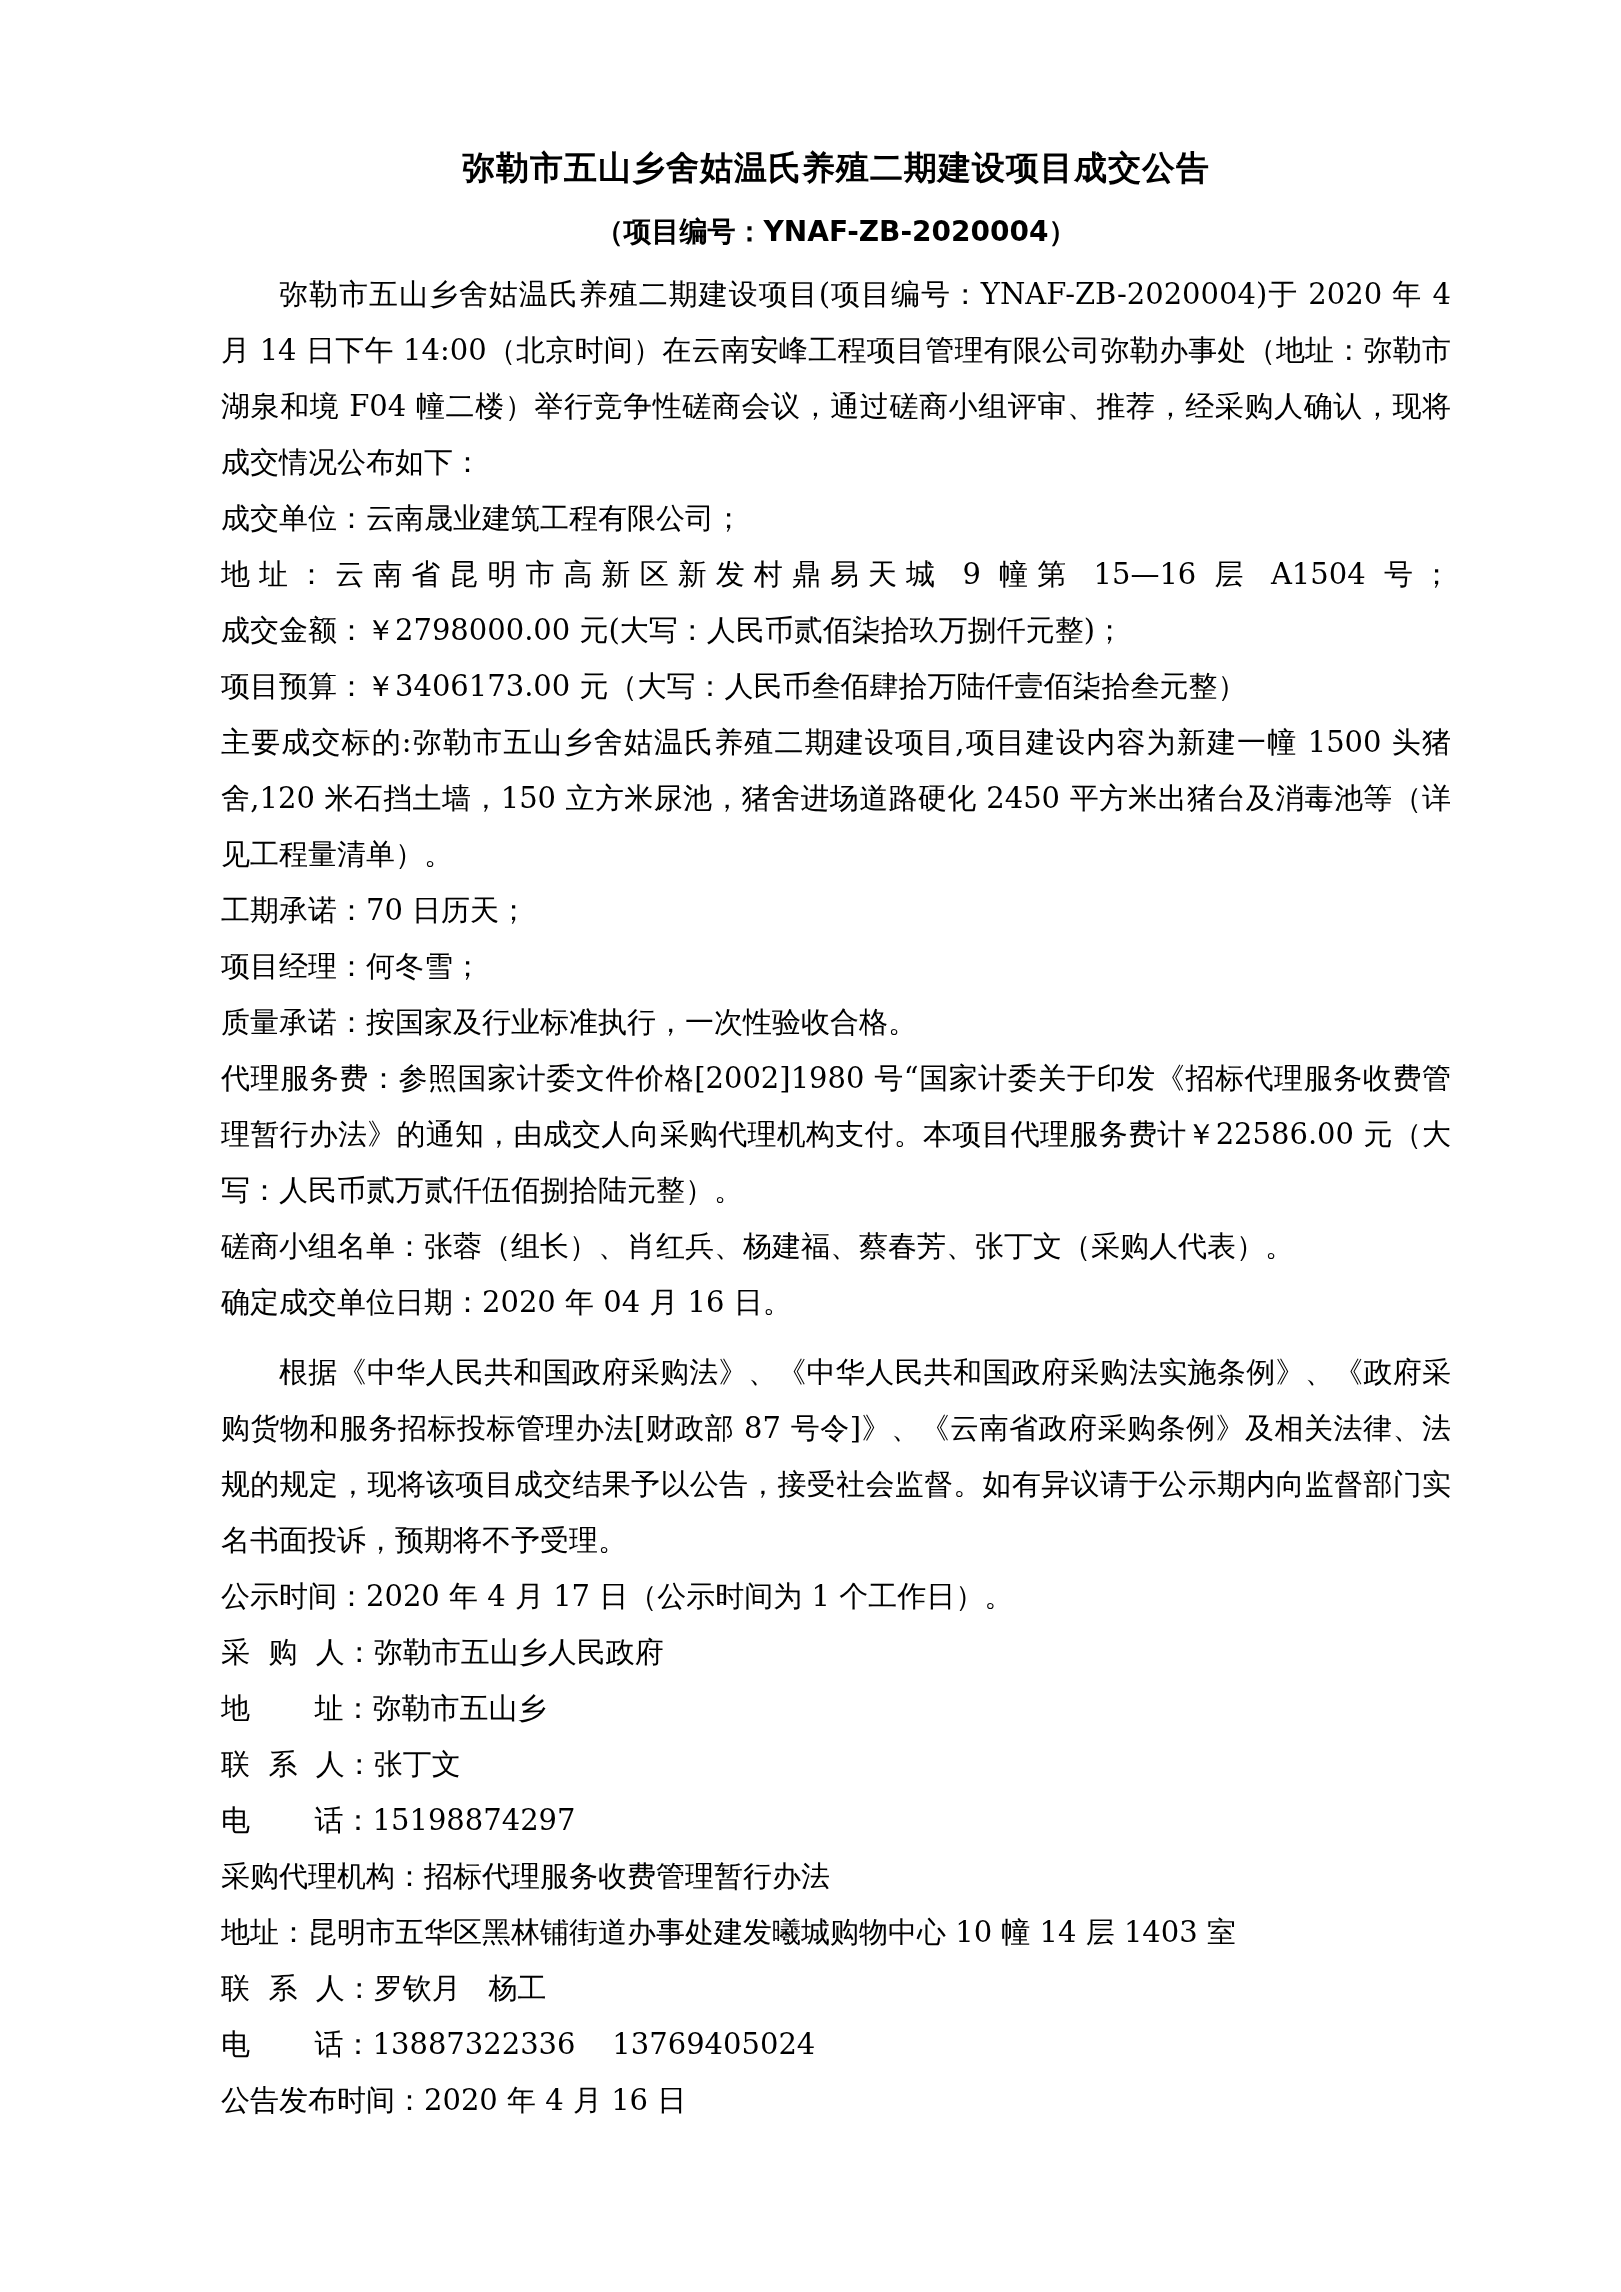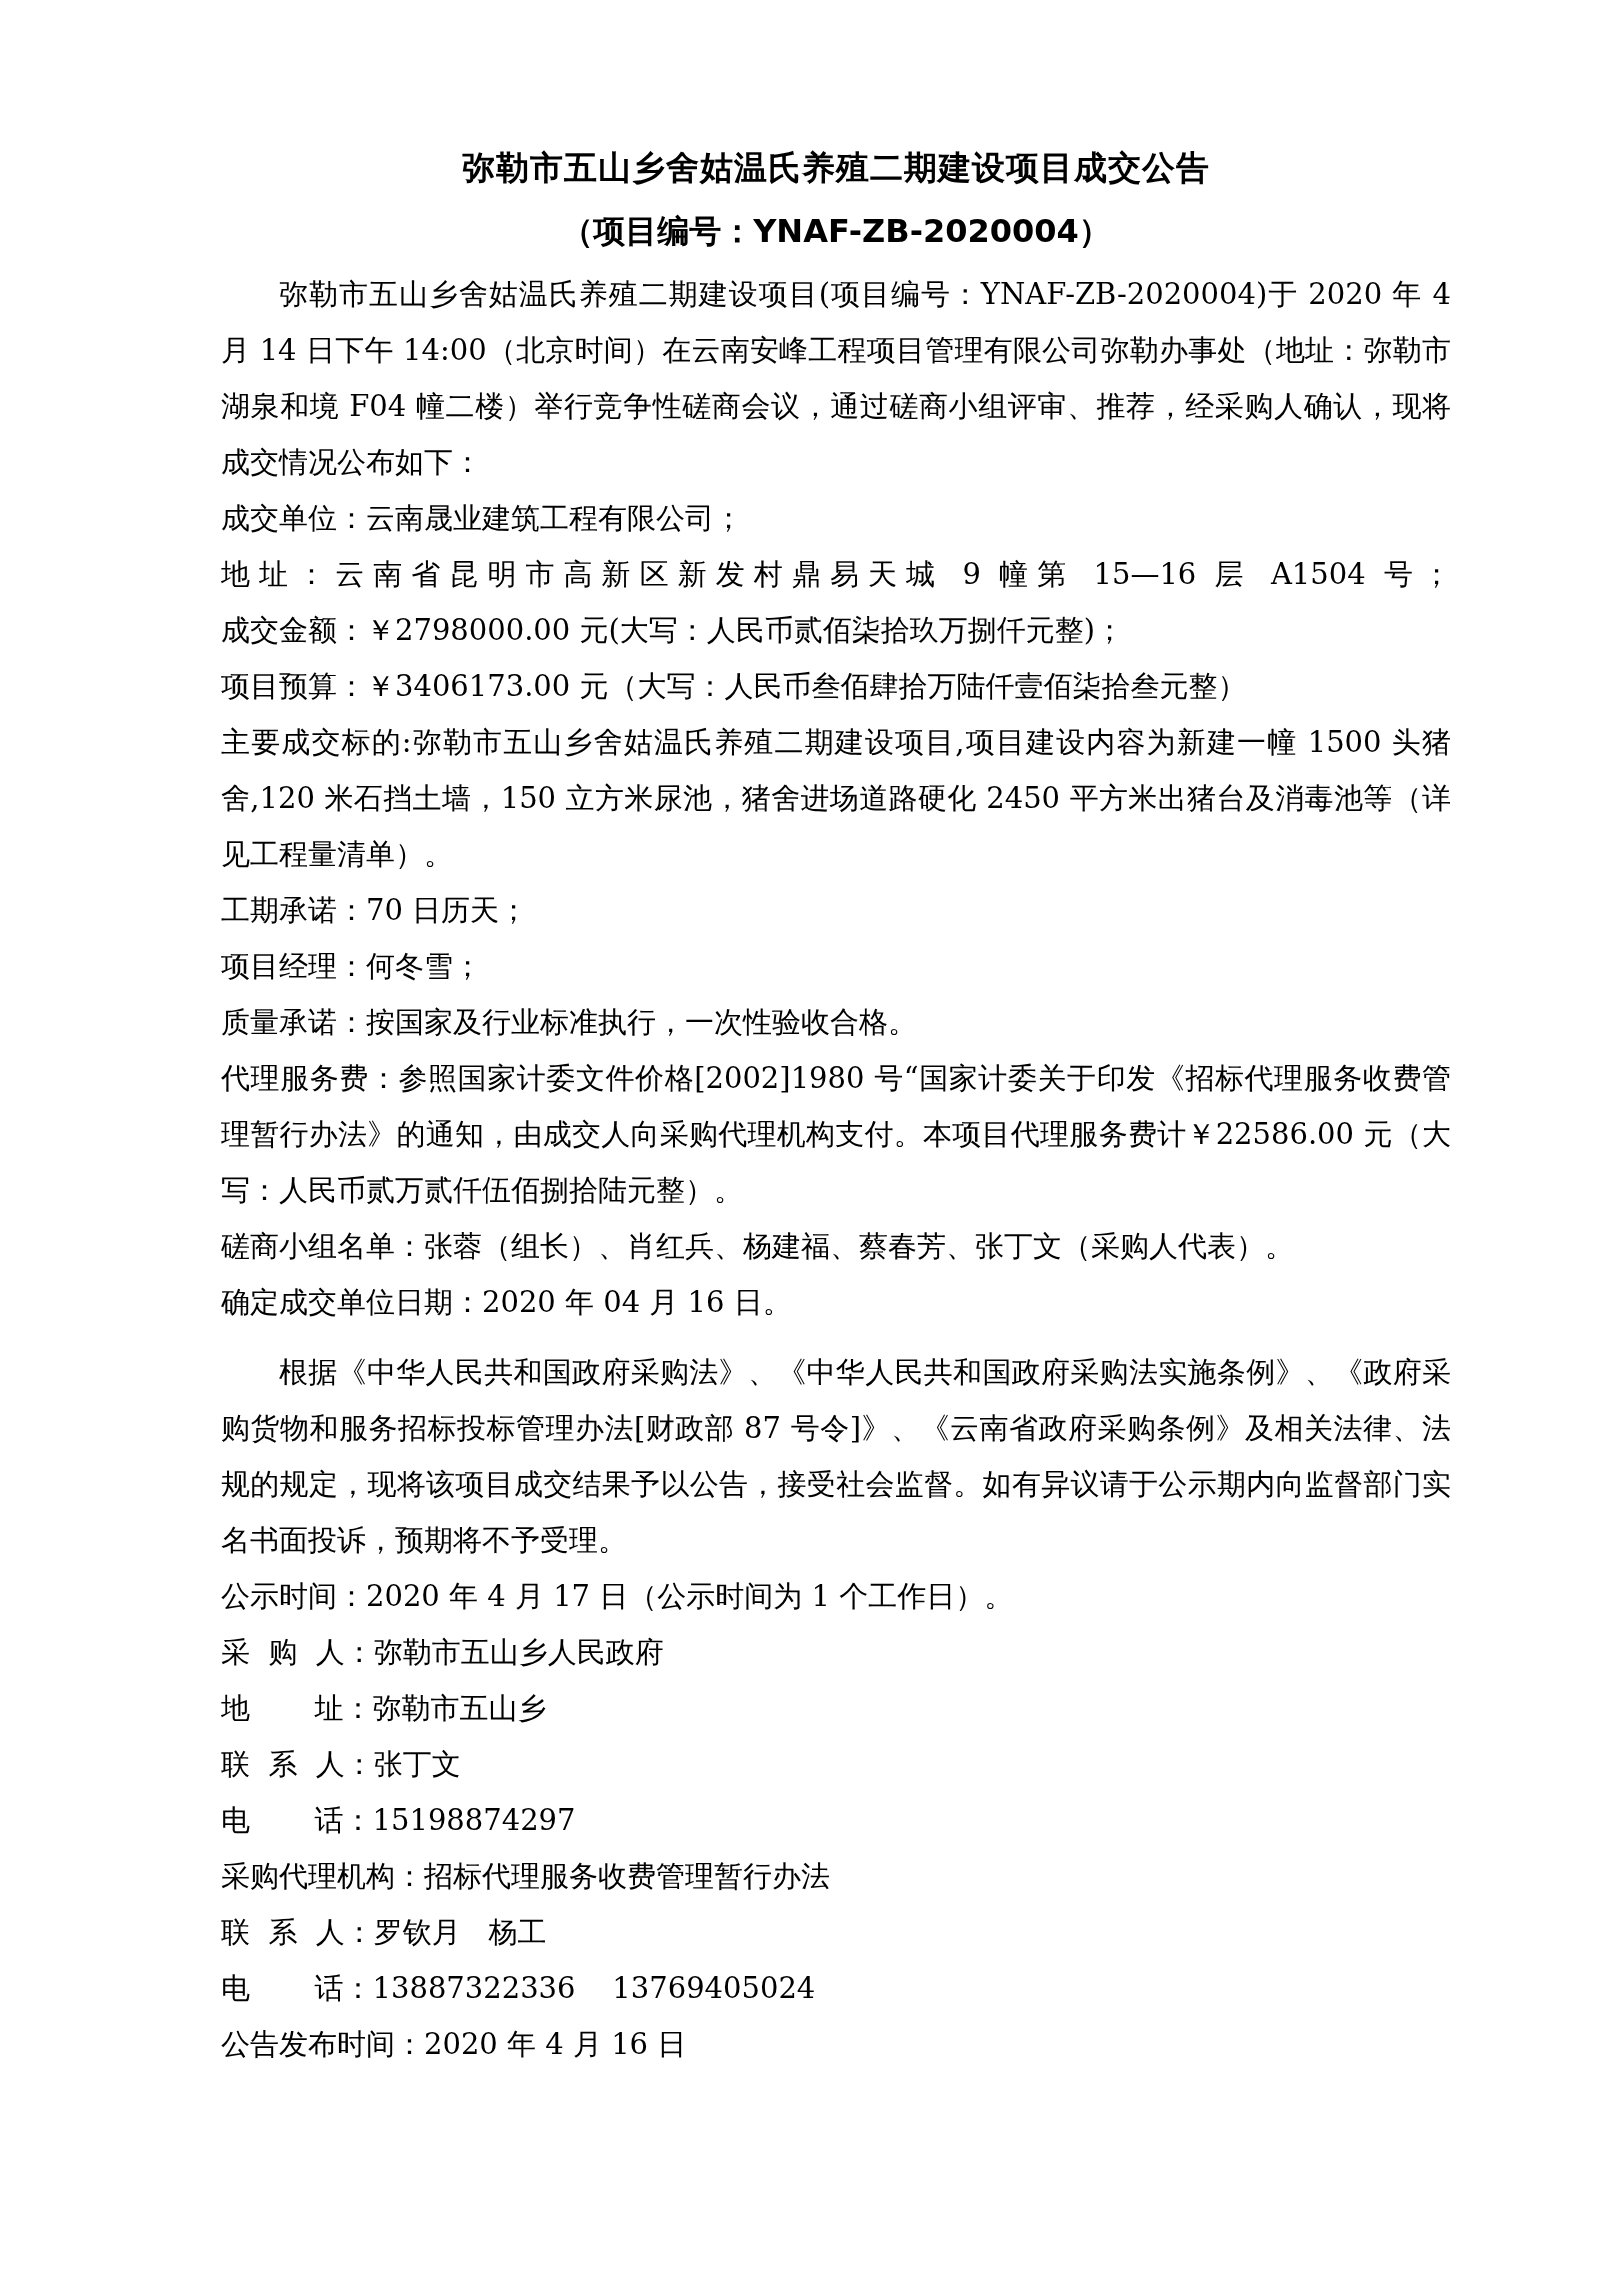--- a/index.html
+++ b/index.html
@@ -26,21 +26,21 @@
     margin: 0;
     font-size: 33px;
     line-height: 57px;
     text-align: center;
     font-weight: 700;
     letter-spacing: 1px;
     font-family: "DejaVu Sans", sans-serif;
   }
   .doc-subtitle {
     margin: 6.9px 0 0 0;
-    font-size: 32px;
+    font-size: 28px;
     line-height: 57px;
     text-align: center;
     font-weight: 700;
     font-family: "DejaVu Sans", sans-serif;
   }
   .body-text {
     margin-top: 5.9px;
   }
   p.line {
     margin: 0;
@@ -83,19 +83,20 @@
       <p class="line">代理服务费：参照国家计委文件价格[2002]1980 号“国家计委关于印发《招标代理服务收费管理暂行办法》的通知，由成交人向采购代理机构支付。本项目代理服务费计￥22586.00 元（大写：人民币贰万贰仟伍佰捌拾陆元整）。</p>
       <p class="line">磋商小组名单：张蓉（组长）、肖红兵、杨建福、蔡春芳、张丁文（采购人代表）。</p>
       <p class="line">确定成交单位日期：2020 年 04 月 16 日。</p>
       <p class="line indent gap-before">根据《中华人民共和国政府采购法》、《中华人民共和国政府采购法实施条例》、《政府采购货物和服务招标投标管理办法[财政部 87 号令]》、《云南省政府采购条例》及相关法律、法规的规定，现将该项目成交结果予以公告，接受社会监督。如有异议请于公示期内向监督部门实名书面投诉，预期将不予受理。</p>
       <p class="line">公示时间：2020 年 4 月 17 日（公示时间为 1 个工作日）。</p>
       <p class="line labeled">采  购  人：弥勒市五山乡人民政府</p>
       <p class="line labeled">地       址：弥勒市五山乡</p>
       <p class="line labeled">联  系  人：张丁文</p>
       <p class="line labeled">电       话：15198874297</p>
       <p class="line">采购代理机构：招标代理服务收费管理暂行办法</p>
+      <p class="line">地址：昆明市五华区黑林铺街道办事处建发曦城购物中心 10 幢 14 层 1403 室</p>
       <p class="line labeled">联  系  人：罗钦月   杨工</p>
       <p class="line labeled">电       话：13887322336    13769405024</p>
       <p class="line">公告发布时间：2020 年 4 月 16 日</p>
     </div>
   </div>
 </div>
 
 
 </body></html>

